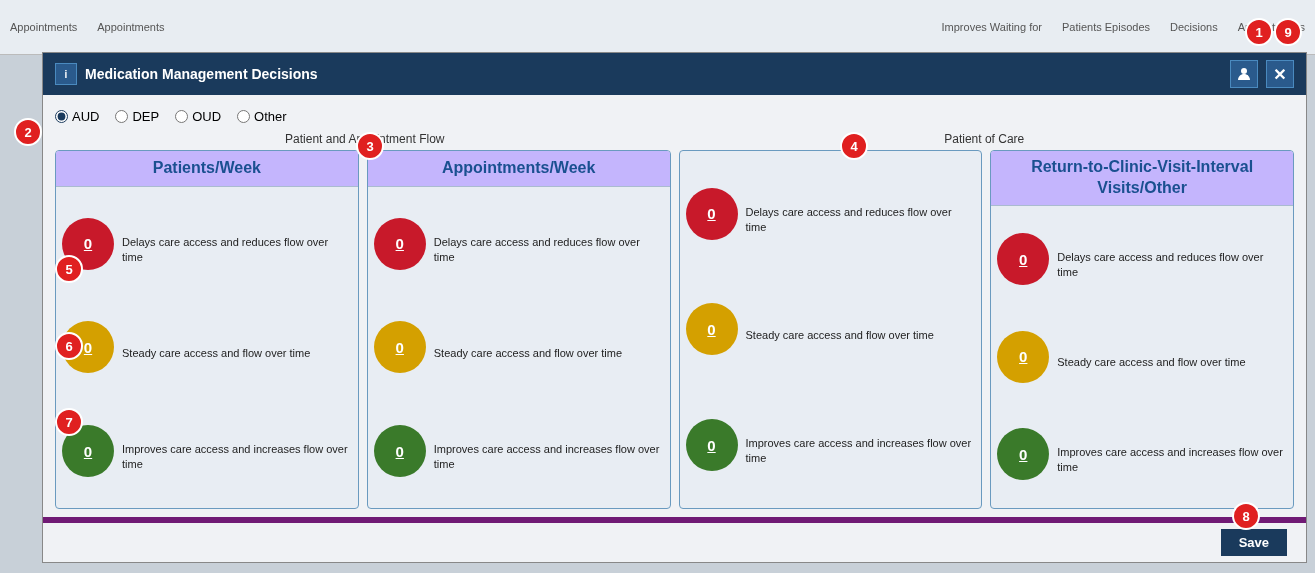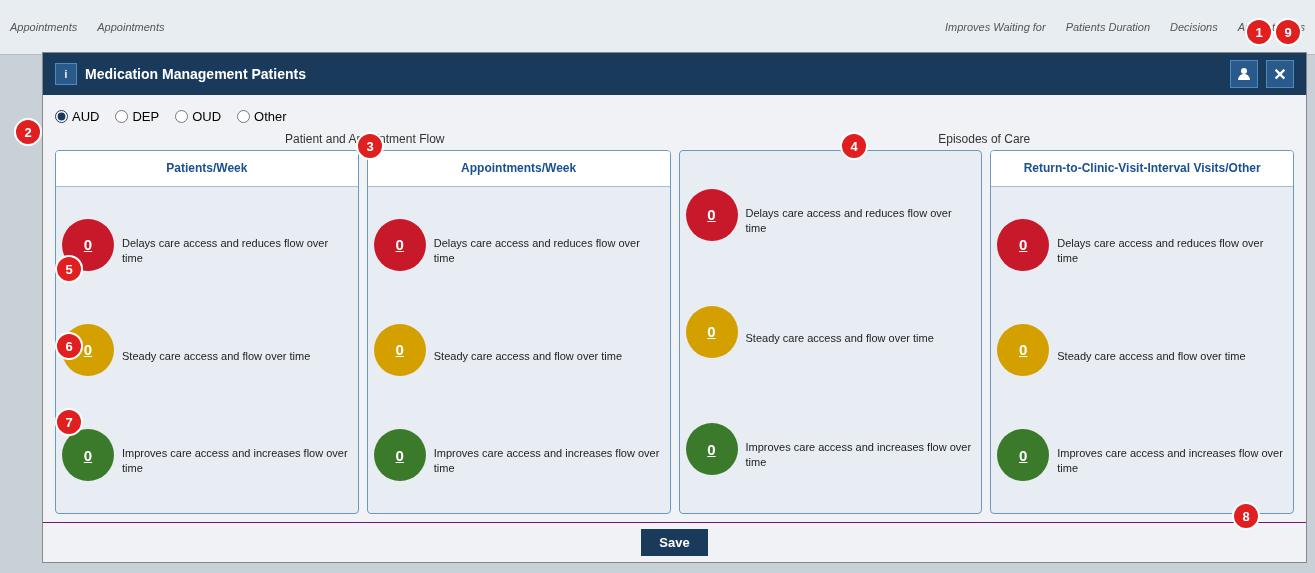--- a/index.html
+++ b/index.html
@@ -22,21 +22,20 @@
       background: #e8edf2;
       border-bottom: 1px solid #bbb;
       display: flex;
       align-items: center;
       padding: 0 10px;
       gap: 20px;
     }
     .bg-strip-tab {
       font-size: 11px;
       color: #555;
-      font-style: italic;
     }
 
     
     .callout {
       position: absolute;
       width: 28px;
       height: 28px;
       border-radius: 50%;
       background: #e02020;
       color: white;
@@ -163,24 +162,24 @@
     .card {
       flex: 1;
       background: #e8edf3;
       border: 1px solid #6a9abf;
       border-radius: 4px;
       display: flex;
       flex-direction: column;
       overflow: hidden;
     }
     .card-header {
-      background: #ffffff;
+      background: #c4b5fd;
       padding: 6px 8px;
       text-align: center;
-      font-size: 12px;
+      font-size: 16px;
       color: #1a5090;
       font-weight: bold;
       border-bottom: 1px solid #aabbd0;
       line-height: 1.3;
       min-height: 36px;
       display: flex;
       align-items: center;
       justify-content: center;
     }
     .card-body {
@@ -221,24 +220,24 @@
     .tl-desc {
       font-size: 11px;
       color: #222;
       line-height: 1.35;
       margin-top: 12px;
     }
 
     
     .modal-footer {
       display: flex;
-      justify-content: center;
-      padding: 6px 12px;
+      justify-content: flex-end;
+      padding: 6px 19px;
       flex-shrink: 0;
-      border-top: 1px solid #701a75;
+      border-top: 6px solid #701a75;
     }
     .save-btn {
       background: #1a3a5c;
       color: white;
       border: none;
       padding: 6px 18px;
       font-size: 13px;
       font-weight: bold;
       cursor: pointer;
     }
@@ -272,33 +271,33 @@
   </div>
 <div class="callout" style="top:502px;left:1232px;">
     <span>8</span>
   </div>
 
 <div class="bg-strip">
   <span class="bg-strip-tab">Appointments</span>
   <span class="bg-strip-tab">Appointments</span>
   <span class="bg-strip-tab" style="flex:1"></span>
   <span class="bg-strip-tab">Improves Waiting for</span>
-  <span class="bg-strip-tab">Patients Duration</span>
+  <span class="bg-strip-tab">Patients Episodes</span>
   <span class="bg-strip-tab">Decisions</span>
   <span class="bg-strip-tab">Appointments</span>
 </div>
 
 <div class="modal">
 
   <div class="modal-header">
     <div class="modal-header-left">
       <div class="modal-header-icon">
         <span style="font-weight:bold;font-size:10px;">i</span>
       </div>
-      <span class="modal-header-title">Medication Management Patients</span>
+      <span class="modal-header-title">Medication Management Decisions</span>
     </div>
     <div class="modal-header-right">
       <div class="header-btn">
         <svg width="16" height="16" viewBox="0 0 16 16" fill="white">
           <circle cx="8" cy="5" r="3"></circle>
           <path d="M2 14c0-3.3 2.7-6 6-6s6 2.7 6 6"></path>
           <rect x="10" y="9" width="2" height="4" fill="white" rx="1"></rect>
         </svg>
       </div>
       <div class="header-btn">
@@ -326,21 +325,21 @@
         <input type="radio" name="condition" value="Other" style="">
         <span>Other</span>
       </label>
     </div>
 
     <div class="section-labels">
       <div class="section-label-group" style="flex:2">
         <span>Patient and Appointment Flow</span>
       </div>
       <div class="section-label-group" style="flex:2">
-        <span>Episodes of Care</span>
+        <span>Patient of Care</span>
       </div>
     </div>
 
     <div class="cards-row">
 
       <div class="card">
         <div class="card-header">
           <span>Patients/Week</span>
         </div>
         <div class="card-body">

